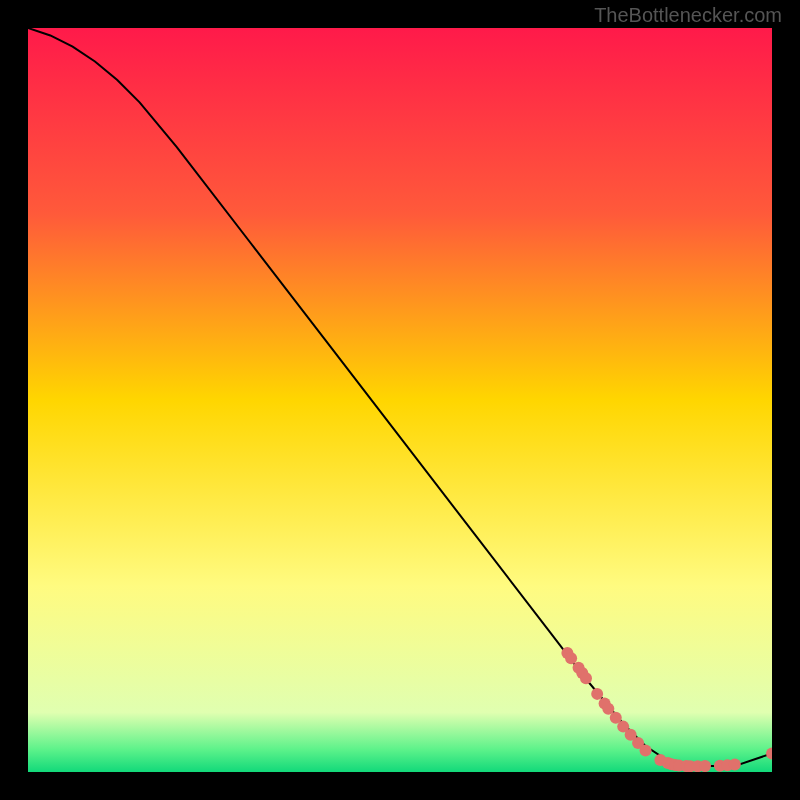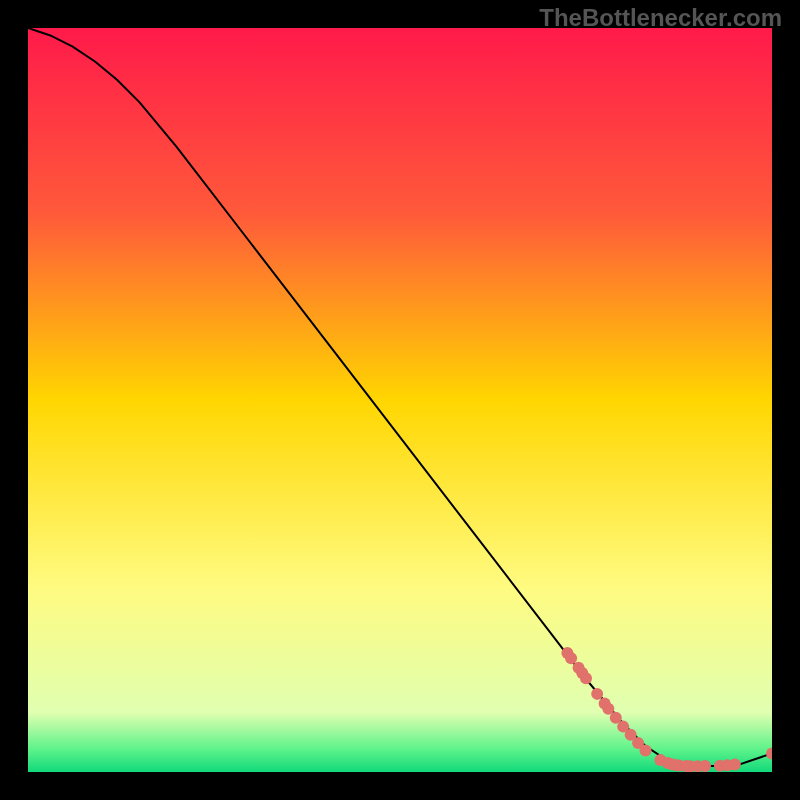--- a/index.html
+++ b/index.html
@@ -9,22 +9,22 @@
     width: 800px;
     height: 800px;
     position: relative;
     font-family: Arial, sans-serif;
   }
   .watermark {
     position: absolute;
     top: 4px;
     right: 18px;
     color: #555;
-    font-size: 24px;
-    font-weight: 700;
+    font-size: 20px;
+    font-weight: 400;
     z-index: 10;
   }
   .plot-area {
     position: absolute;
     top: 28px;
     left: 28px;
     width: 744px;
     height: 744px;
   }
   svg {

